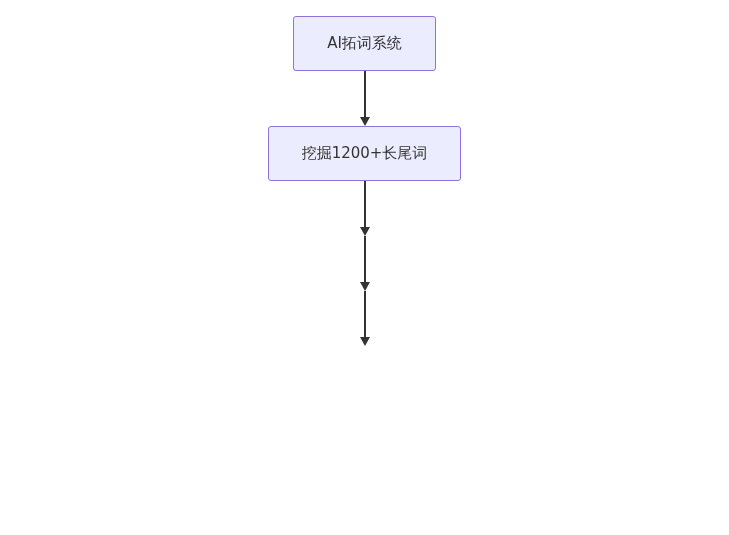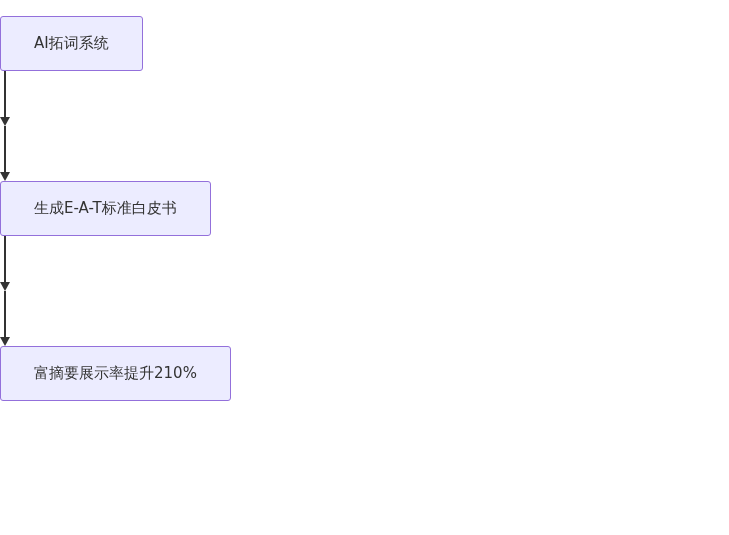--- a/index.html
+++ b/index.html
@@ -8,21 +8,21 @@
     height: 535px;
     background: #ffffff;
     overflow: hidden;
     font-family: "DejaVu Sans", "Liberation Sans", sans-serif;
   }
   .flowchart {
     width: 100%;
     height: 100%;
     display: flex;
     flex-direction: column;
-    align-items: flex-start;
+    align-items: center;
     padding-top: 16px;
   }
   .node {
     background: #ececff;
     border: 1px solid #9370db;
     border-radius: 3px;
     color: #333333;
     font-size: 15px;
     line-height: 15px;
     padding: 19px 33px;
@@ -55,34 +55,33 @@
 
 <div class="flowchart">
 
   <div class="node">AI拓词系统</div>
 
   <div class="arrow">
     <div class="arrow-line"></div>
     <div class="arrow-head"></div>
   </div>
 
-
-  <div class="arrow">
-    <div class="arrow-line"></div>
-    <div class="arrow-head"></div>
-  </div>
-
-  <div class="node">生成E-A-T标准白皮书</div>
+  <div class="node">挖掘1200+长尾词</div>
 
   <div class="arrow">
     <div class="arrow-line"></div>
     <div class="arrow-head"></div>
   </div>
 
 
   <div class="arrow">
     <div class="arrow-line"></div>
     <div class="arrow-head"></div>
   </div>
 
-  <div class="node">富摘要展示率提升210%</div>
+
+  <div class="arrow">
+    <div class="arrow-line"></div>
+    <div class="arrow-head"></div>
+  </div>
+
 
 </div>
 
 </body></html>

